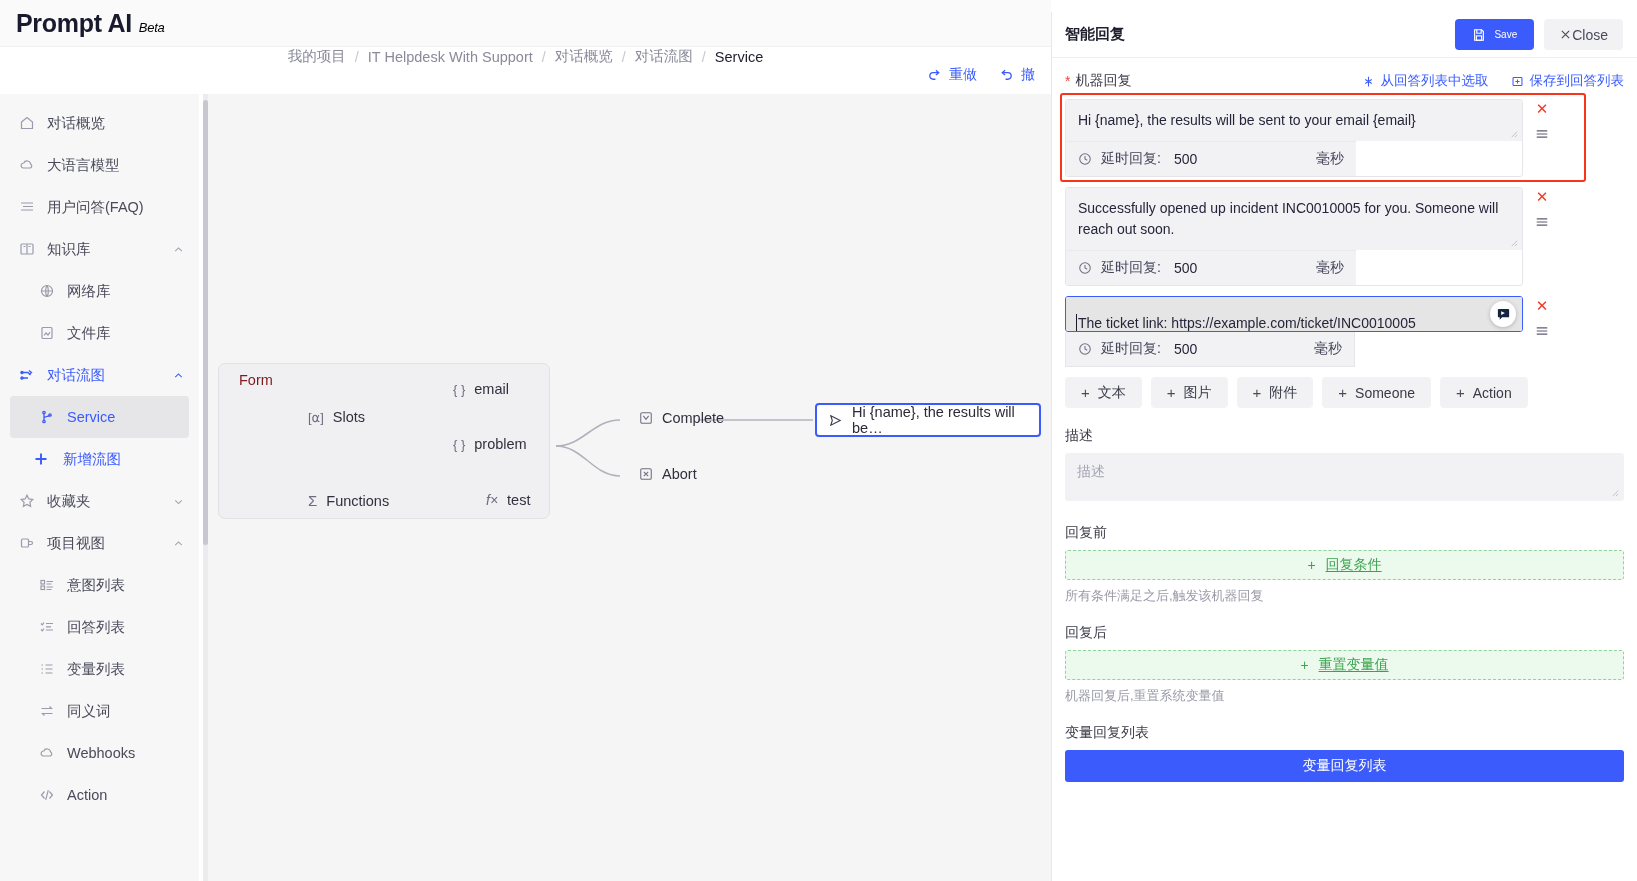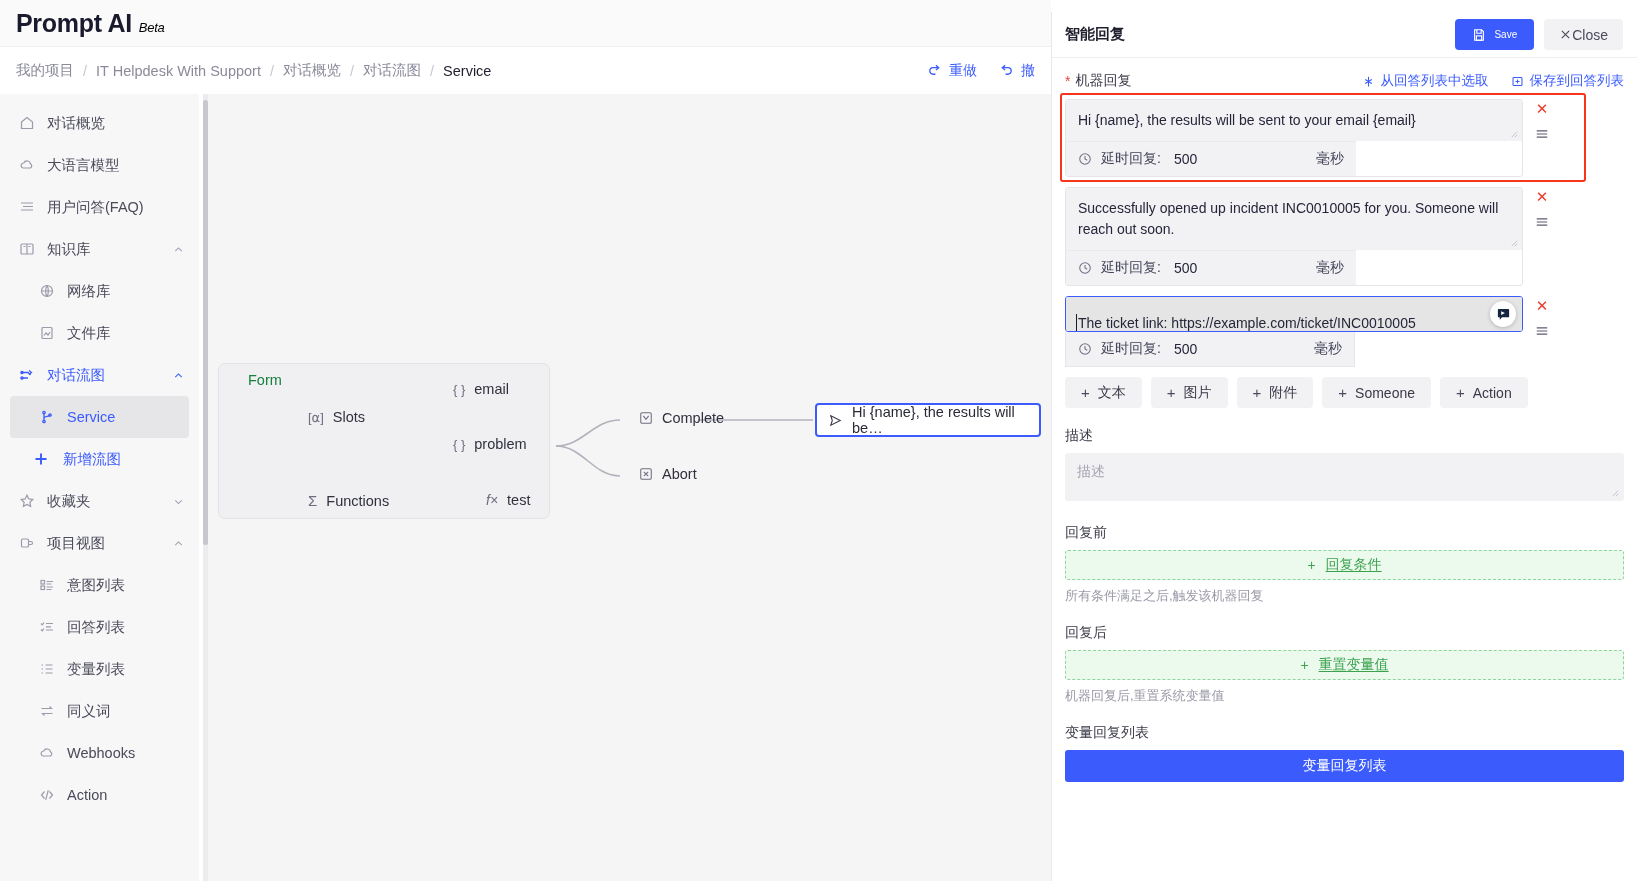--- a/index.html
+++ b/index.html
@@ -16,21 +16,21 @@
     position: absolute; left: 0; top: 0; width: 1051px; height: 46px;
     background: #fafafa; display: flex; align-items: center; padding-left: 16px;
   }
   .brand { font-size: 25px; font-weight: 700; color: #1a1a2e; letter-spacing: -0.3px; }
   .brand-beta { font-size: 13px; font-style: italic; color: #000000; margin-left: 7px; font-weight: 400; }
 
   
   .crumbrow {
     position: absolute; left: 0; top: 46px; width: 1051px; height: 48px;
     background: #ffffff; border-top: 1px solid #f0f0f0;
-    display: flex; align-items: center; padding: 0 16px;
+    display: flex; align-items: center; padding: 0 16px; flex-direction: column;
   }
   .crumbs { display: flex; align-items: center; font-size: 14.5px; }
   .crumb { color: #8a8a9a; }
   .crumb.active { color: #1f1f2e; }
   .crumb-sep { color: #c8c8d0; margin: 0 9px; }
   .crumb-actions { margin-left: auto; display: flex; align-items: center; gap: 22px; }
   .act { display: flex; align-items: center; gap: 7px; color: #3b5bfd; font-size: 14px; white-space: nowrap; }
   .act svg { display:block; }
 
   
@@ -65,21 +65,21 @@
 
   
   .canvas {
     position: absolute; left: 208px; top: 94px; width: 843px; height: 787px;
     background: #f5f5f6; overflow: hidden;
   }
   .form-box {
     position: absolute; left: 10px; top: 269px; width: 332px; height: 156px;
     background: #f0f0f2; border: 1px solid #e2e2e6; border-radius: 7px;
   }
-  .form-label { position: absolute; left: 29px; top: 8px; font-size: 14.5px; color: #15803d; }
+  .form-label { position: absolute; left: 20px; top: 8px; font-size: 14.5px; color: #7f1d1d; }
   .node { position: absolute; display: flex; align-items: center; gap: 9px; font-size: 14.5px; color: #30303e; white-space: nowrap; }
   .node .n-ico { color: #6d6d80; display: flex; align-items: center; font-size: 13px; }
   .msg-node {
     position: absolute; left: 607px; top: 309px; width: 226px; height: 34px;
     background: #ffffff; border: 2px solid #3b5bfd; border-radius: 4px;
     display: flex; align-items: center; gap: 9px; padding: 0 11px;
     font-size: 14.5px; color: #2a2a38; overflow: hidden;
   }
   .msg-node .m-ico { color: #3c3c50; flex: 0 0 auto; display:flex; }
   svg.wires { position: absolute; left: 0; top: 0; width: 843px; height: 787px; pointer-events: none; }

